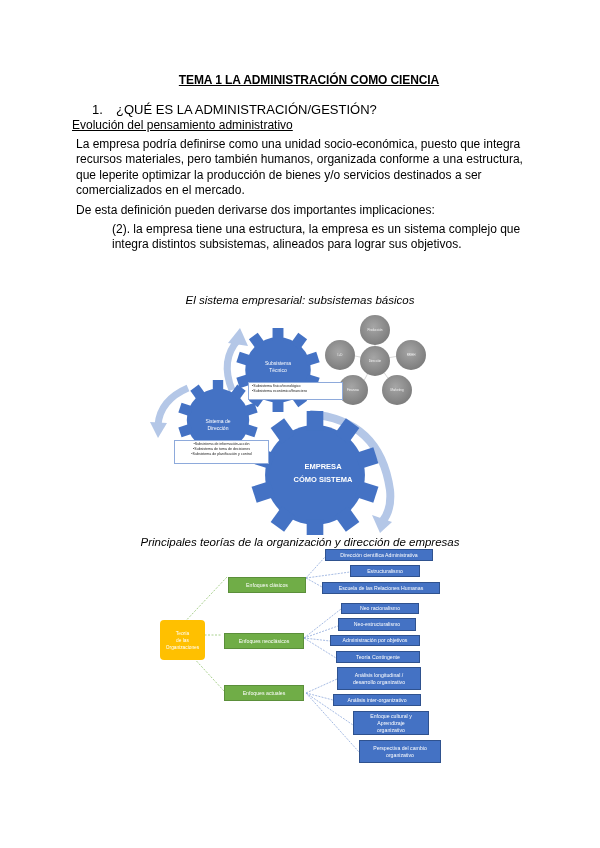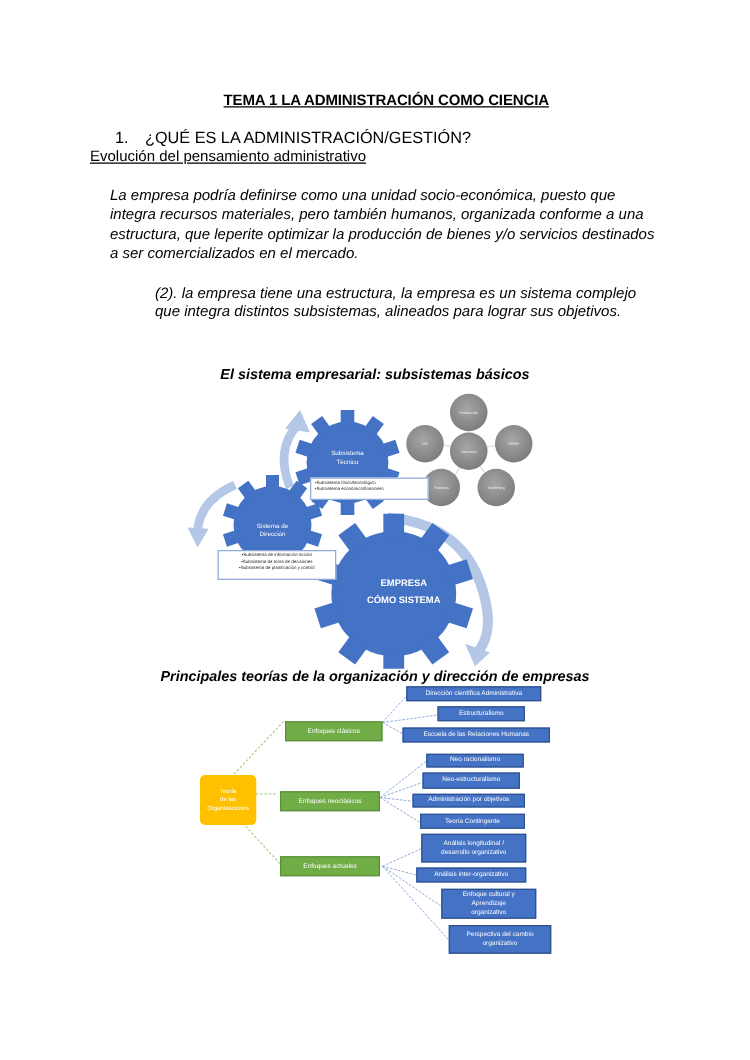--- a/index.html
+++ b/index.html
@@ -17,26 +17,26 @@
     }
     .section-heading .num { display: inline-block; width: 24px; }
     .subheading {
       position: absolute; left: 72px; top: 118px;
       font-size: 12px; text-decoration: underline;
     }
     .body-text {
       position: absolute; left: 72px; top: 133px; width: 470px;
       font-size: 12px; line-height: 15.4px;
     }
-    .body-text p { margin: 16px; font-style: italic; }
+    .body-text p { margin: 4px; }
     .indent { padding-left: 36px; }
 
     .figure-title {
       position: absolute; left: 0; width: 600px; text-align: center;
-      font-weight: bold; font-style: italic; font-size: 11.5px;
+      font-weight: normal; font-style: italic; font-size: 11.5px;
     }
 
     .diagram1 { position: absolute; left: 120px; top: 310px; width: 340px; height: 225px; }
     .diagram2 { position: absolute; left: 140px; top: 545px; width: 320px; height: 225px; }
 
     .gear-label {
       position: absolute; color: #fff; text-align: center;
       font-family: "Liberation Sans", sans-serif;
     }
     .caption-box {
@@ -65,20 +65,21 @@
 <div class="page-title">TEMA 1 LA ADMINISTRACIÓN COMO CIENCIA</div>
 
 <div class="section-heading">
   <span class="num">1.</span><span>¿QUÉ ES LA ADMINISTRACIÓN/GESTIÓN?</span>
 </div>
 
 <div class="subheading">Evolución del pensamiento administrativo</div>
 
 <div class="body-text">
   <p>La empresa podría definirse como una unidad socio-económica, puesto que integra recursos materiales, pero también humanos, organizada conforme a una estructura, que leperite optimizar la producción de bienes y/o servicios destinados a ser comercializados en el mercado.</p>
+  <p>De esta definición pueden derivarse dos importantes implicaciones:</p>
   <p class="indent">(2). la empresa tiene una estructura, la empresa es un sistema complejo que integra distintos subsistemas, alineados para lograr sus objetivos.</p>
 </div>
 
 <div class="figure-title" style="top:294px;">El sistema empresarial: subsistemas básicos</div>
 
 <div class="diagram1">
   <svg width="340" height="225" viewBox="0 0 340 225" style="position:absolute;left:0;top:0;">
     <defs>
       <g id="gearshape">
 

